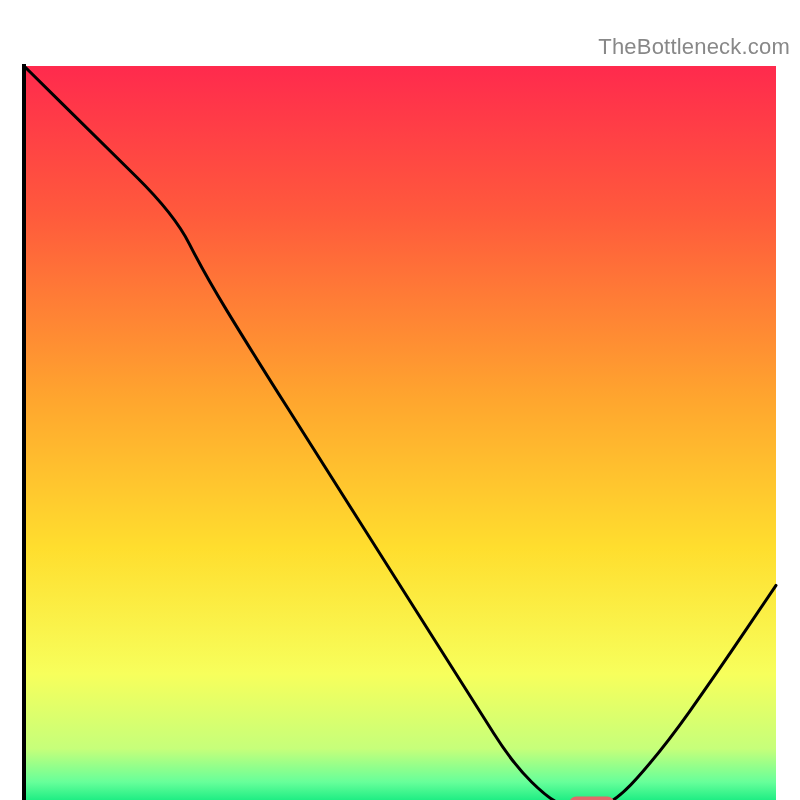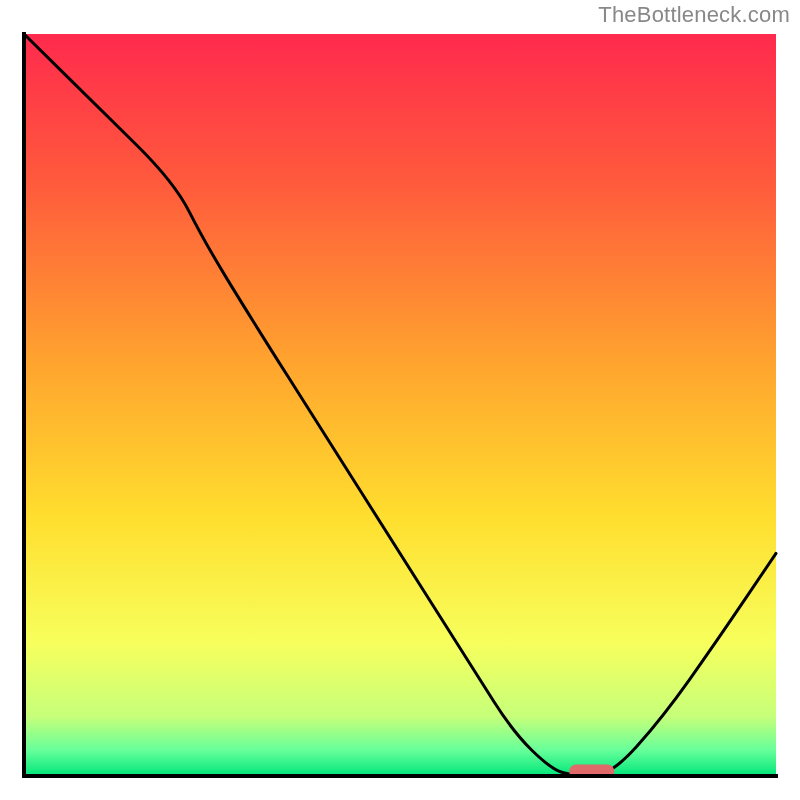--- a/index.html
+++ b/index.html
@@ -7,20 +7,21 @@
     padding: 0;
     width: 800px;
     height: 800px;
     background: #ffffff;
     font-family: Arial, Helvetica, sans-serif;
   }
   .frame {
     position: relative;
     width: 800px;
     height: 584px;
+    margin-top: 32px;
   }
   .watermark {
     position: absolute;
     top: 2px;
     right: 10px;
     color: #888;
     font-size: 22px;
     font-weight: 500;
     letter-spacing: 0.2px;
   }

